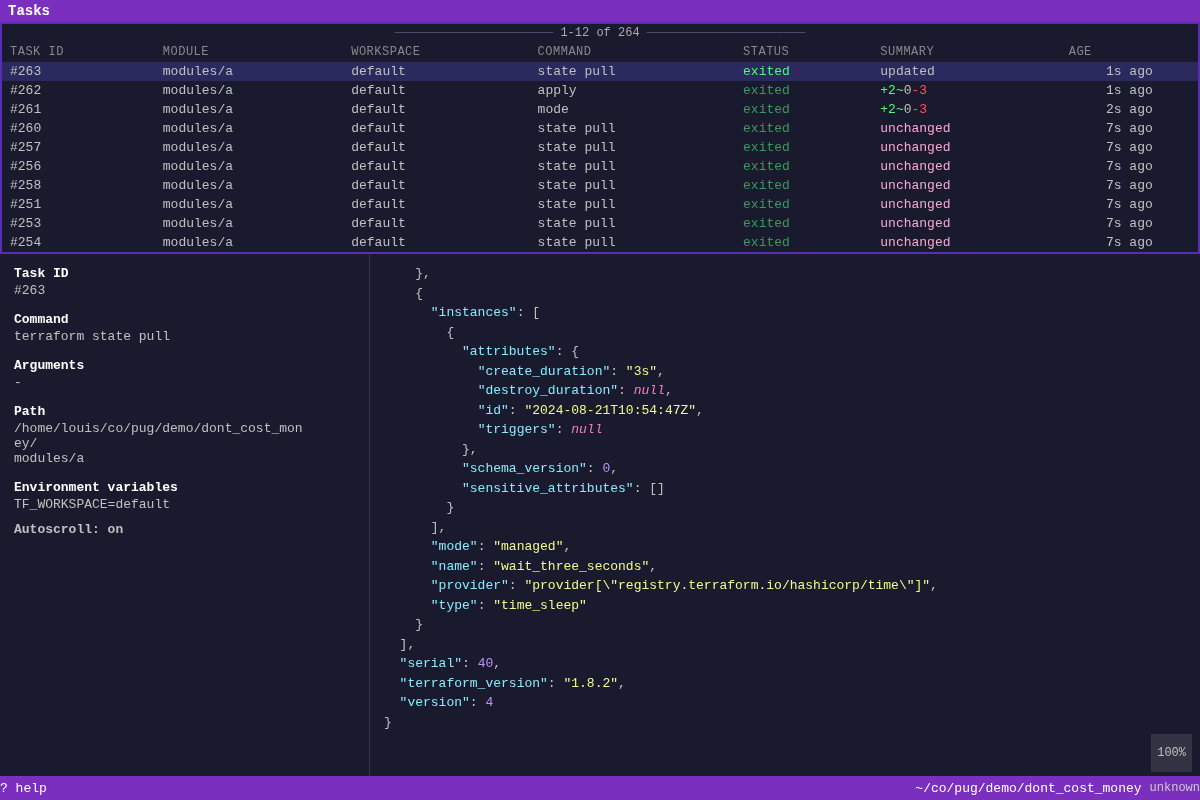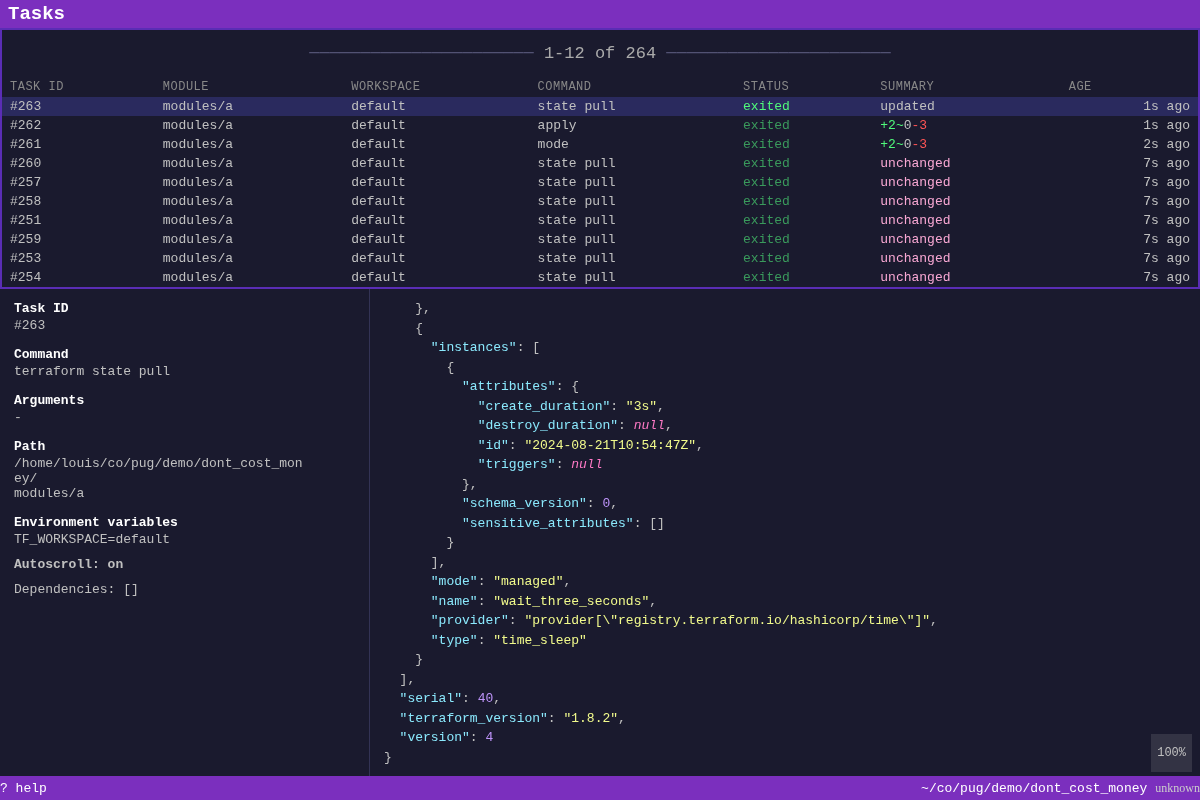--- a/index.html
+++ b/index.html
@@ -13,21 +13,21 @@
       overflow: hidden;
       display: flex;
       flex-direction: column;
     }
 
     
     #title-bar {
       background: #7b2fbe;
       color: #ffffff;
       padding: 3px 8px;
-      font-size: 19px;
+      font-size: 14px;
       font-weight: bold;
     }
 
     
     #tasks-panel {
       border: 2px solid #5a2db5;
       margin: 0;
       position: relative;
     }
 
@@ -56,21 +56,21 @@
       color: #c0c0c0;
     }
 
     #tasks-table tr.selected {
       background: #2a2a5e;
     }
     .summary-updated { color: #c0c0c0; }
     .summary-plus { color: #50fa7b; }
     .summary-minus { color: #ff5555; }
     .summary-unchanged { color: #f9a8d4; }
-    .age-col { color: #888888; text-align: right; }
+    .age-col { color: #888888; text-align: center; }
 
     
     #bottom-split {
       display: flex;
       flex: 1;
       overflow: hidden;
     }
 
     
     #task-details {
@@ -149,28 +149,28 @@
       align-items: center;
       background: #7b2fbe;
       color: #ffffff;
       padding: 2px 0;
       font-size: 13px;
       justify-content: space-between;
       min-height: 24px;
     }
 
     #status-bar-left { color: #ffffff; }
-    #status-bar-right { color: #cccccc; font-size: 12px; font-family: Liberation Serif, serif; }
+    #status-bar-right { color: #cccccc; font-size: 12px; }
     #status-bar-path { flex: 1; text-align: right; color: #ffffff; margin-right: 8px; }
 
     .pagination-line {
       text-align: center;
-      padding: 14px 0;
+      padding: 2px 0;
       color: #aaaaaa;
-      font-size: 17px;
+      font-size: 12px;
     }
 
     .dash-separator {
       color: #555577;
     }
   </style>
 </head>
 <body>
 
 <div id="title-bar">
@@ -235,39 +235,39 @@
         <tr>
       <td>#257</td>
       <td>modules/a</td>
       <td>default</td>
       <td>state pull</td>
       <td style="color:#3a9a5c">exited</td>
       <td><span class="summary-unchanged">unchanged</span></td>
       <td class="age-col">7s ago</td>
     </tr>
         <tr>
+      <td>#256</td>
+      <td>modules/a</td>
+      <td>default</td>
+      <td>state pull</td>
+      <td style="color:#3a9a5c">exited</td>
+      <td><span class="summary-unchanged">unchanged</span></td>
+      <td class="age-col">7s ago</td>
+    </tr>
+        <tr>
       <td>#258</td>
       <td>modules/a</td>
       <td>default</td>
       <td>state pull</td>
       <td style="color:#3a9a5c">exited</td>
       <td><span class="summary-unchanged">unchanged</span></td>
       <td class="age-col">7s ago</td>
     </tr>
         <tr>
       <td>#251</td>
-      <td>modules/a</td>
-      <td>default</td>
-      <td>state pull</td>
-      <td style="color:#3a9a5c">exited</td>
-      <td><span class="summary-unchanged">unchanged</span></td>
-      <td class="age-col">7s ago</td>
-    </tr>
-        <tr>
-      <td>#259</td>
       <td>modules/a</td>
       <td>default</td>
       <td>state pull</td>
       <td style="color:#3a9a5c">exited</td>
       <td><span class="summary-unchanged">unchanged</span></td>
       <td class="age-col">7s ago</td>
     </tr>
         <tr>
       <td>#253</td>
       <td>modules/a</td>
@@ -305,23 +305,20 @@
     <span class="label">Path</span>
     <span class="value">/home/louis/co/pug/demo/dont_cost_mon<br>ey/<br>modules/a</span>
 
     <span class="label">Environment variables</span>
     <span class="value">TF_WORKSPACE=default</span>
 
     <div id="autoscroll-line">
       <span>Autoscroll: on</span>
     </div>
 
-    <div id="deps-line">
-      <span>Dependencies: []</span>
-    </div>
   </div>
 
   <div id="json-panel">
     <div class="json-text"><span class="j-brace">    },</span>
 <span class="j-brace">    {</span>
       <span class="j-key">"instances"</span><span class="j-brace">: [</span>
         <span class="j-brace">{</span>
           <span class="j-key">"attributes"</span><span class="j-brace">: {</span>
             <span class="j-key">"create_duration"</span><span class="j-brace">: </span><span class="j-str">"3s"</span><span class="j-brace">,</span>
             <span class="j-key">"destroy_duration"</span><span class="j-brace">: </span><span class="j-null">null</span><span class="j-brace">,</span>

